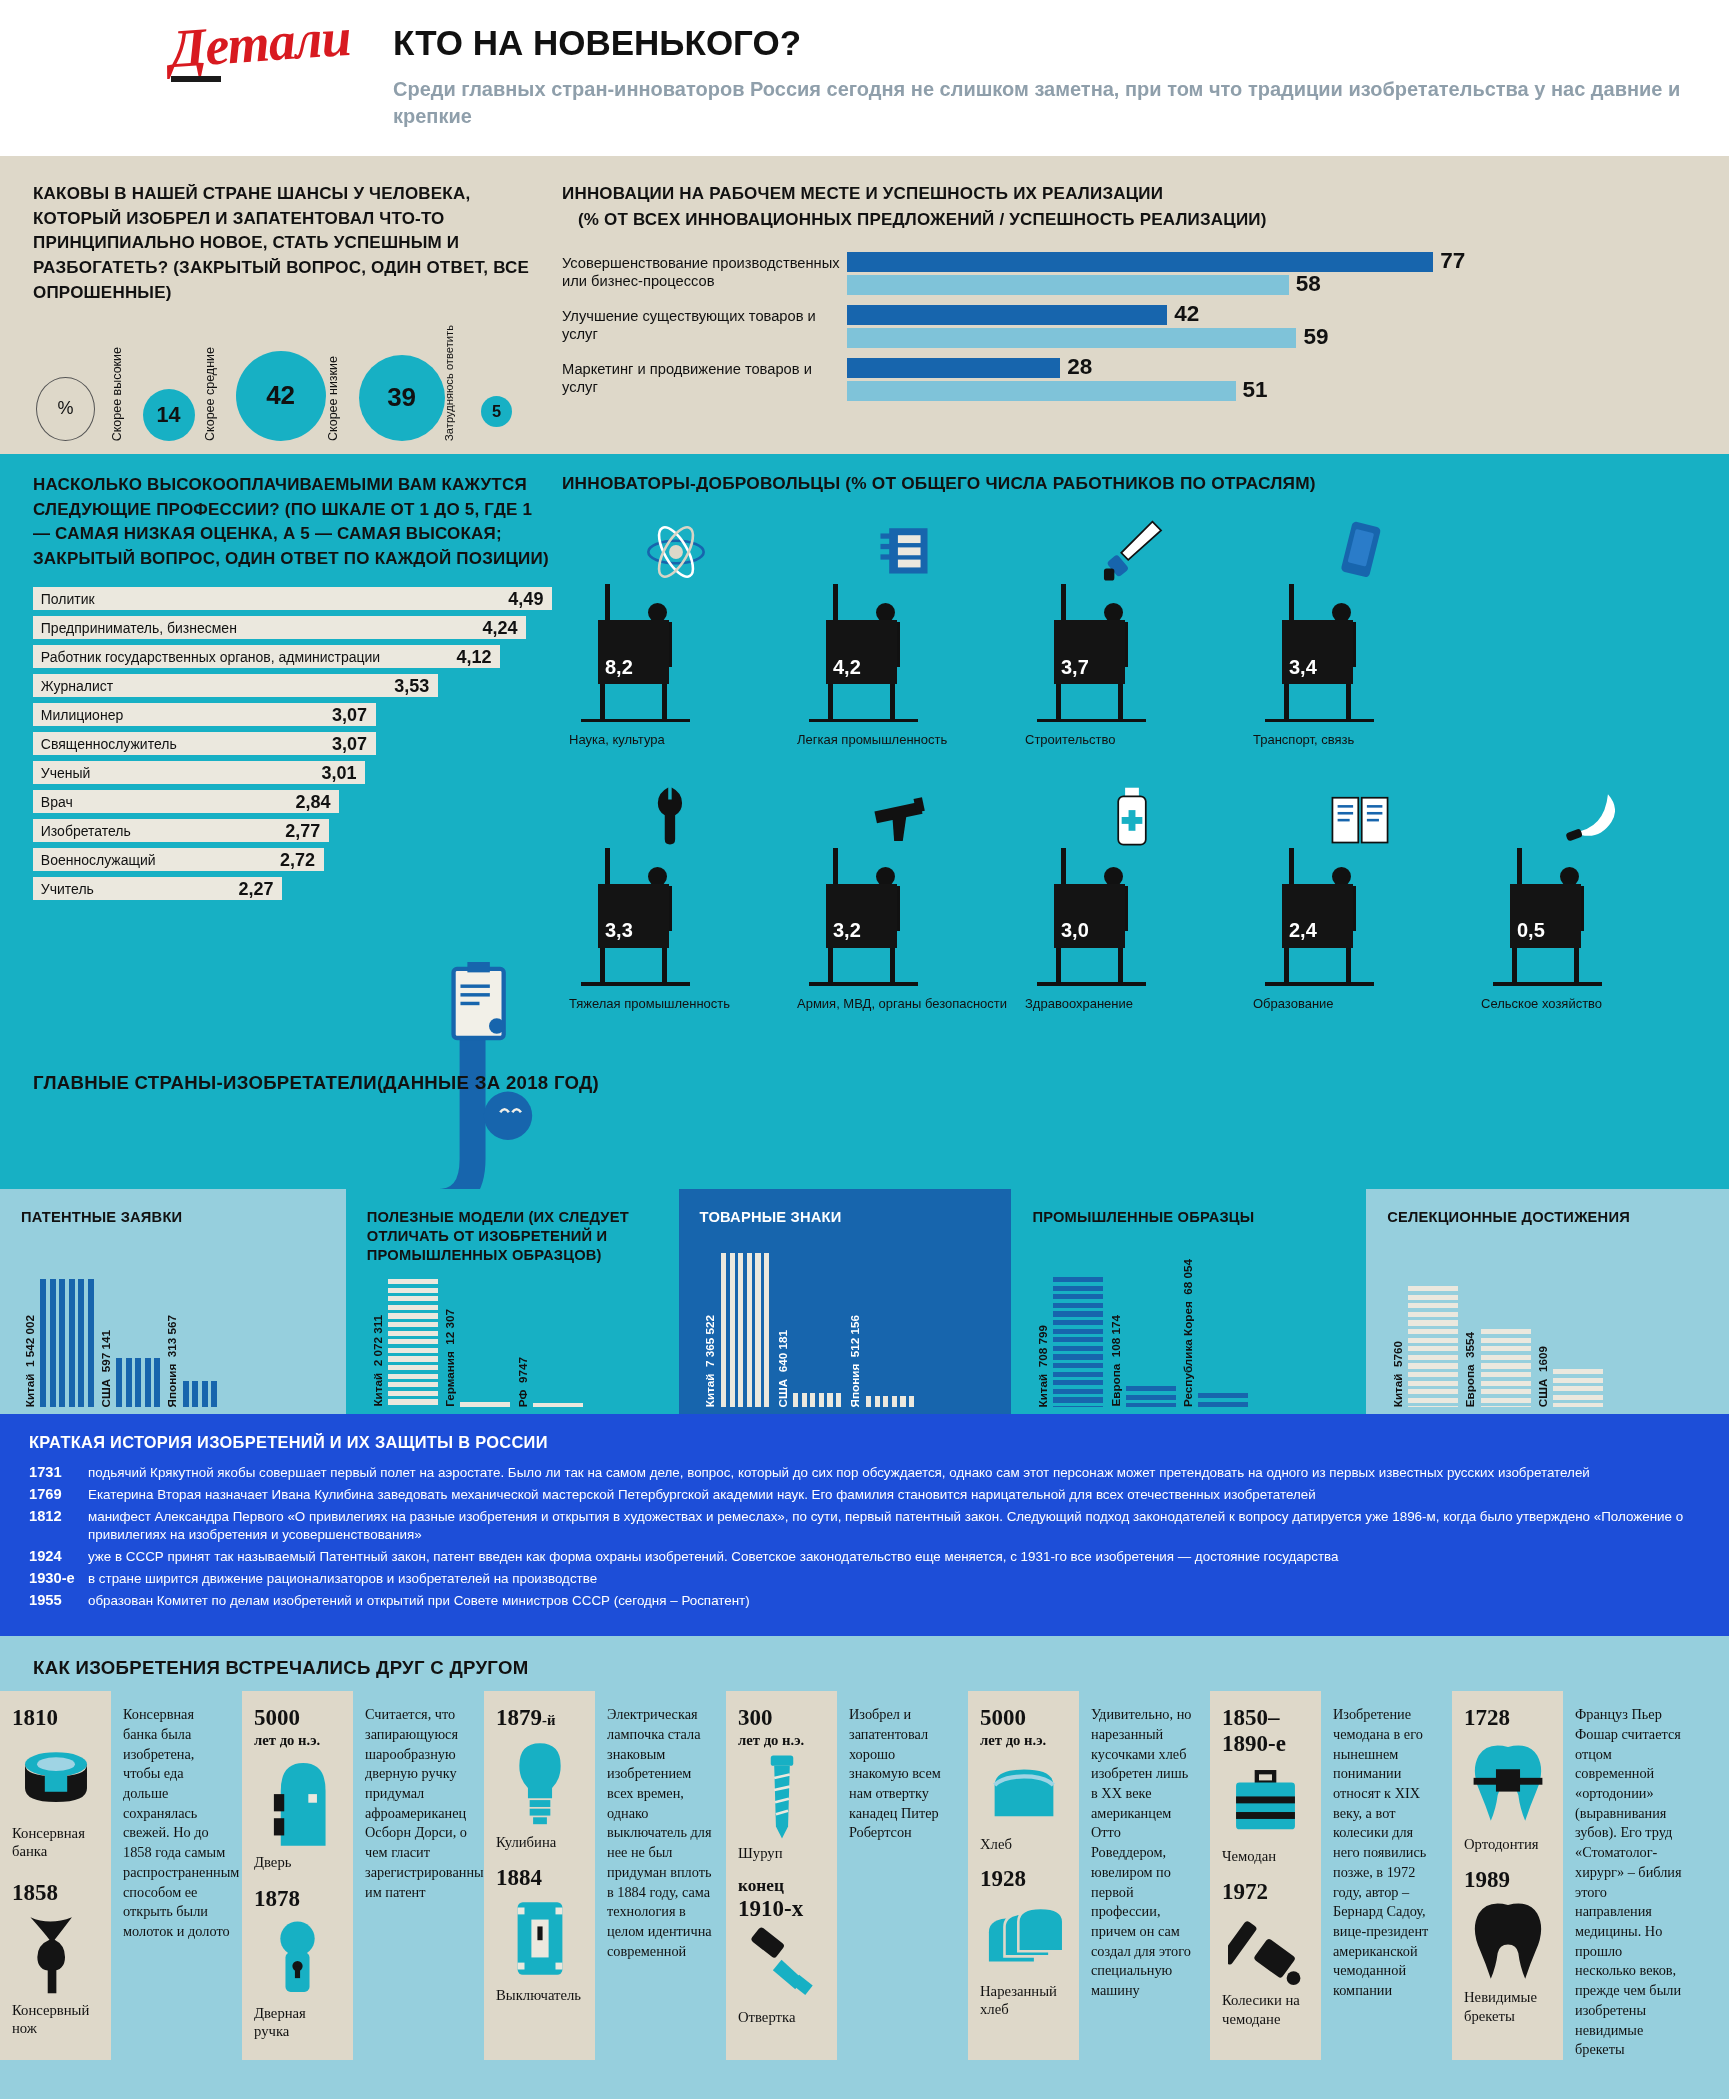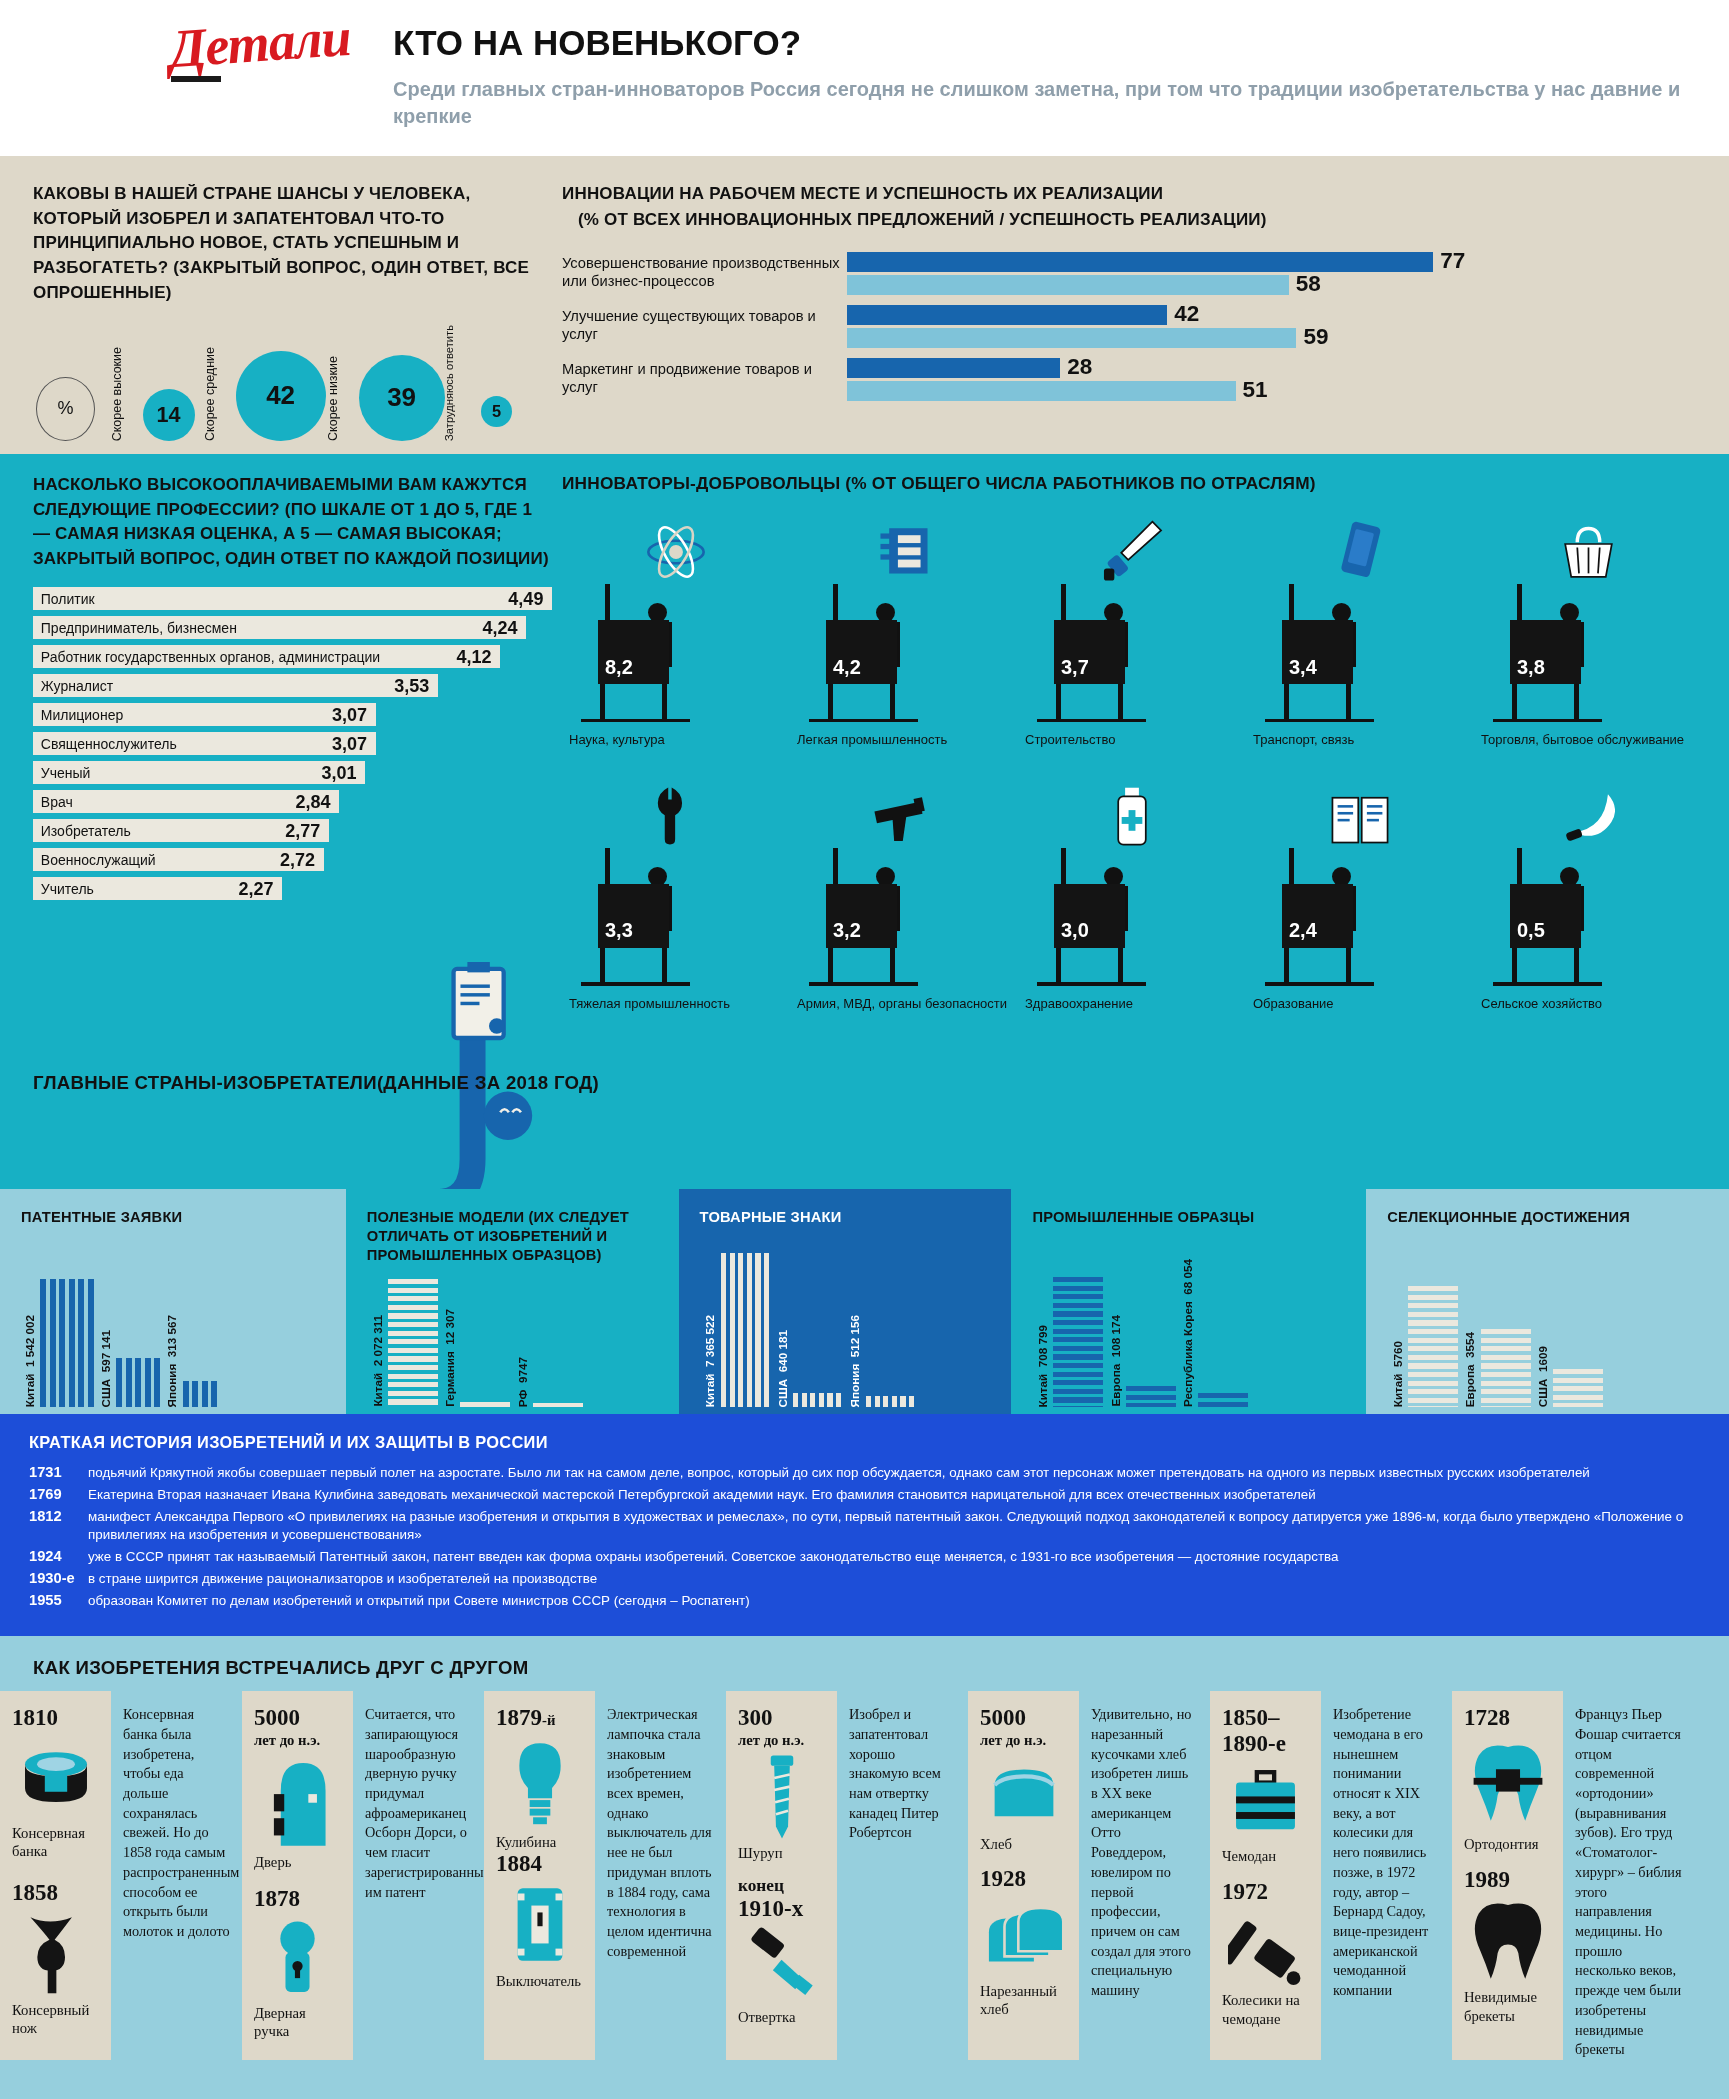--- a/index.html
+++ b/index.html
@@ -407,41 +407,20 @@
             <div class="vol-stem-h" style="top:36px;"></div>
             <div class="vol-head"></div>
             <div class="vol-arm" style="top:38px;height:45px;"></div>
             <div class="vol-torso" style="height:64px;">3,4</div>
             <div class="vol-legs" style="top:100px;height:36px;"></div>
             <div class="vol-base"></div>
           </div>
           <div class="vol-label">Транспорт, связь</div>
         </div>
 
-        <div class="vol-cell">
-          <div class="vol-icon">
-            <svg width="57" height="61" viewBox="0 0 66 70">
-              <path d="M20 22 q0 -16 13 -16 q13 0 13 16" fill="none" stroke="#fff" stroke-width="4"></path>
-              <path d="M6 24 L60 24 L53 62 L13 62 Z" fill="#fff" stroke="#111" stroke-width="2"></path>
-              <line x1="20" y1="28" x2="22" y2="58" stroke="#111" stroke-width="2"></line>
-              <line x1="33" y1="28" x2="33" y2="58" stroke="#111" stroke-width="2"></line>
-              <line x1="46" y1="28" x2="44" y2="58" stroke="#111" stroke-width="2"></line>
-            </svg>
-          </div>
-          <div class="vol-body">
-            <div class="vol-stem" style="top:0;height:42px;"></div>
-            <div class="vol-stem-h" style="top:36px;"></div>
-            <div class="vol-head"></div>
-            <div class="vol-arm" style="top:38px;height:45px;"></div>
-            <div class="vol-torso" style="height:64px;">3,8</div>
-            <div class="vol-legs" style="top:100px;height:36px;"></div>
-            <div class="vol-base"></div>
-          </div>
-          <div class="vol-label">Торговля, бытовое обслуживание</div>
-        </div>
       </div>
 
       <div class="vol-grid row2">
 
         <div class="vol-cell">
           <div class="vol-icon">
             <svg width="54" height="64" viewBox="0 0 62 74">
               <path d="M22 4 q-12 6 -12 18 q0 10 8 14 L18 64 q0 6 6 6 q6 0 6 -6 L30 36 q8 -4 8 -14 q0 -12 -12 -18 L26 18 L22 18 Z" fill="#111"></path>
             </svg>
           </div>
@@ -744,21 +723,21 @@
         </div>
         <div class="card-icon" style="height:102px;">
           <svg width="62" height="88" viewBox="0 0 72 102">
             <path d="M36 6 q-24 0 -24 26 q0 16 10 26 L22 70 L50 70 L50 58 q10 -10 10 -26 q0 -26 -24 -26 Z" fill="#17b0c4"></path>
             <rect x="24" y="72" width="24" height="8" fill="#17b0c4"></rect>
             <rect x="24" y="82" width="24" height="8" fill="#17b0c4"></rect>
             <rect x="28" y="92" width="16" height="8" fill="#17b0c4"></rect>
           </svg>
         </div>
         <div class="card-cap">Кулибина</div>
-        <div class="card-year" style="">1884</div>
+        <div class="card-year" style="margin-top:14px;">1884</div>
         <div class="card-icon" style="height:95px;">
           <svg width="62" height="83" viewBox="0 0 72 96">
             <rect x="10" y="6" width="52" height="84" rx="6" fill="#17b0c4"></rect>
             <rect x="26" y="26" width="20" height="44" fill="#ebe8de"></rect>
             <rect x="33" y="34" width="6" height="16" fill="#141414"></rect>
             <rect x="10" y="12" width="8" height="8" fill="#ebe8de"></rect>
             <rect x="54" y="12" width="8" height="8" fill="#ebe8de"></rect>
             <rect x="10" y="76" width="8" height="8" fill="#ebe8de"></rect>
             <rect x="54" y="76" width="8" height="8" fill="#ebe8de"></rect>
           </svg>

